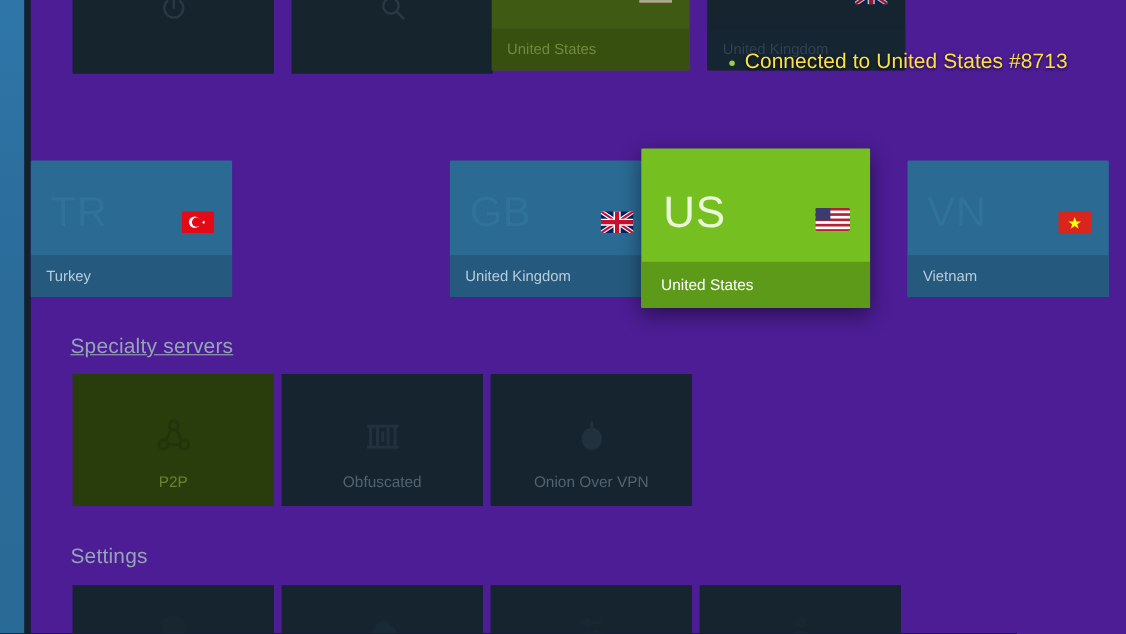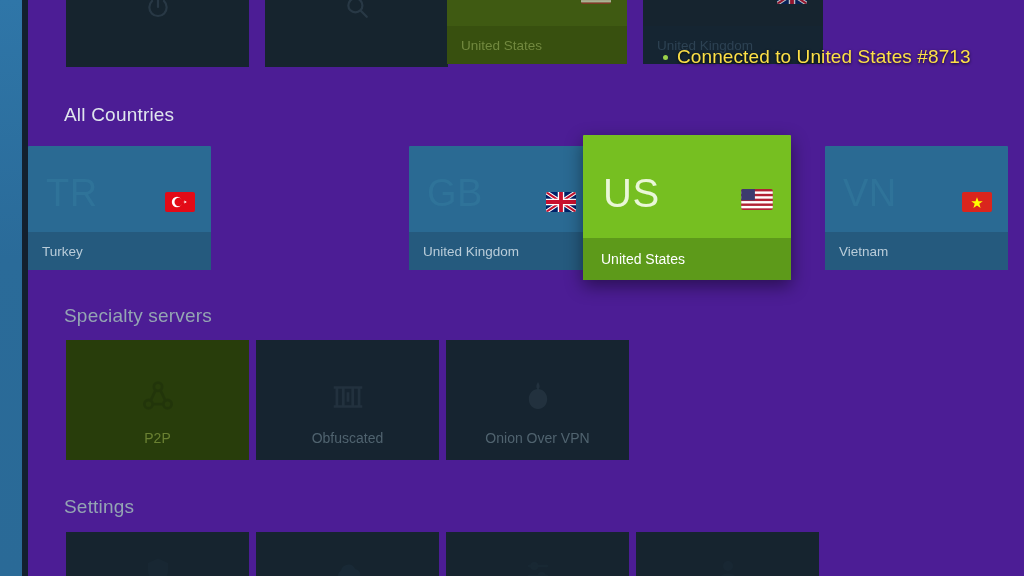--- a/index.html
+++ b/index.html
@@ -255,21 +255,20 @@
           <path d="M0 0 30 20 M30 0 0 20" stroke="#c8102e" stroke-width="2"></path>
           <path d="M15 0v20 M0 10h30" stroke="#fff" stroke-width="6.5"></path>
           <path d="M15 0v20 M0 10h30" stroke="#c8102e" stroke-width="3.8"></path>
         </svg>
       </span>
       <div class="footer">
         <span>United Kingdom</span>
       </div>
     </div>
 
-    <div class="section-title" style="left:36px; top:104px;">All Countries</div>
 
     <div class="card country" style="left:0px; top:146px; width:183px; height:124px;">
       <span class="code">TR</span>
       <span class="flag">
         <svg width="30" height="20" viewBox="0 0 30 20">
           <rect width="30" height="20" fill="#e30a17"></rect>
           <circle cx="12" cy="10" r="5.2" fill="#fff"></circle>
           <circle cx="13.7" cy="10" r="4.2" fill="#e30a17"></circle>
           <path d="M18.2 10 21.6 8.9 19.5 11.8 19.5 8.2 21.6 11.1z" fill="#fff"></path>
         </svg>
@@ -319,21 +318,21 @@
         <svg width="30" height="20" viewBox="0 0 30 20">
           <rect width="30" height="20" fill="#da251d"></rect>
           <path d="M15 5.2 16.5 9.3 20.8 9.3 17.3 11.8 18.6 15.9 15 13.4 11.4 15.9 12.7 11.8 9.2 9.3 13.5 9.3z" fill="#ff0"></path>
         </svg>
       </span>
       <div class="footer">
         <span>Vietnam</span>
       </div>
     </div>
 
-    <div class="section-title dim" style="left:36px; top:305px;">Specialty servers</div>
+    <div class="section-title dim" style="left:36px; top:305px;text-decoration:underline;">Specialty servers</div>
 
     <div class="spec active" style="left:38px; top:340px; width:183px; height:120px;text-decoration:underline;">
       <span class="spec-icon">
         <svg width="38" height="38" viewBox="0 0 24 24" fill="none" stroke="#16250a" stroke-width="1.8">
           <circle cx="12" cy="5.5" r="2.6"></circle>
           <circle cx="6" cy="16.5" r="2.6"></circle>
           <circle cx="18" cy="16.5" r="2.6"></circle>
           <path d="M10.4 7.8 7.4 14.2M13.6 7.8l3 6.4M8.6 16.5h6.8"></path>
         </svg>
       </span>

